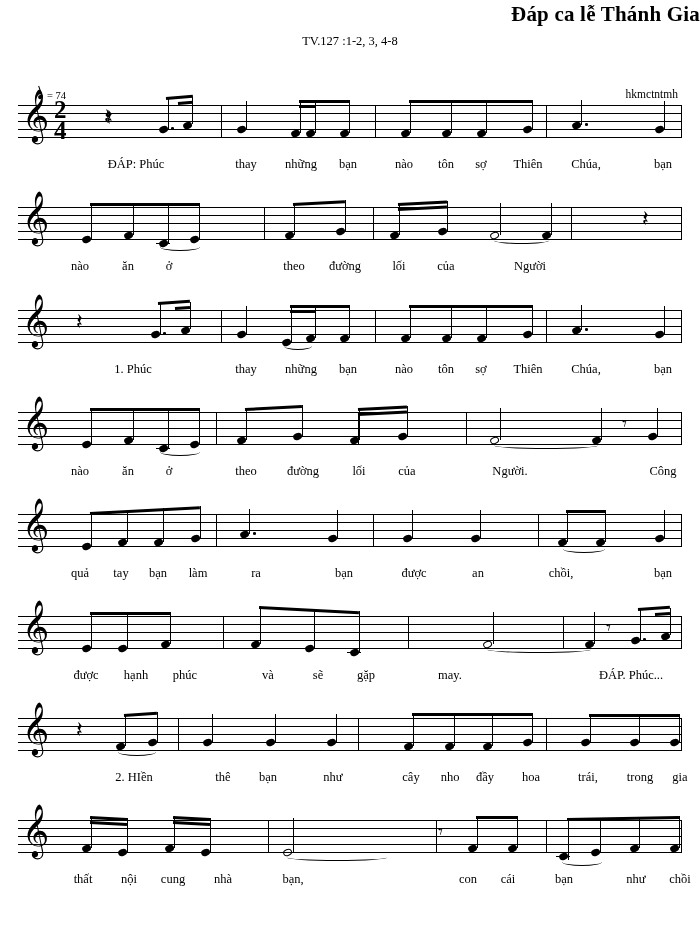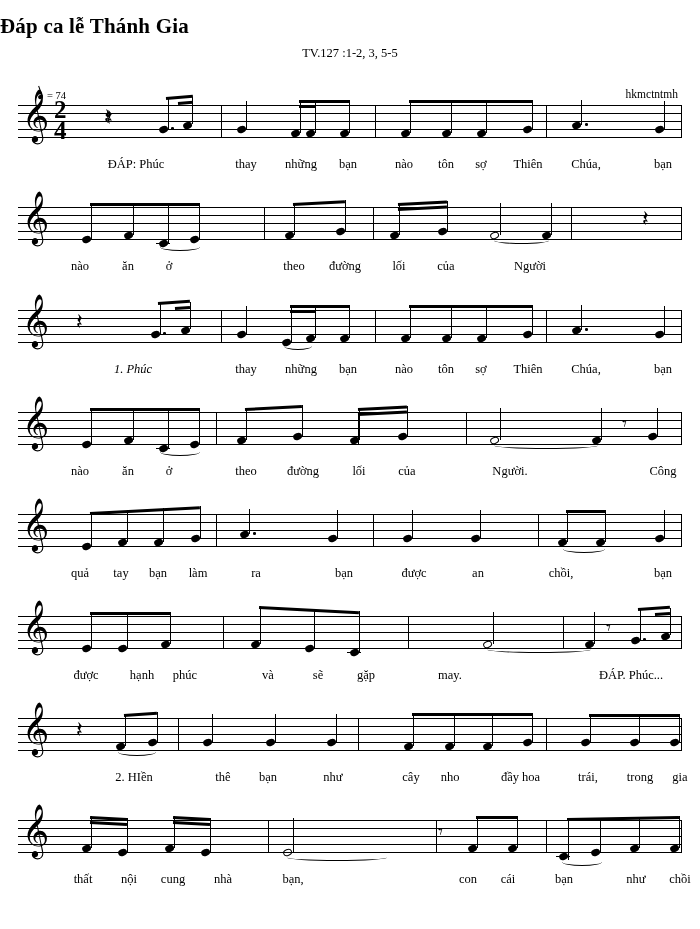--- a/index.html
+++ b/index.html
@@ -14,25 +14,25 @@
     color: #000000;
     position: relative;
     overflow: hidden;
   }
   .page {
     position: relative;
     width: 700px;
     height: 929px;
   }
   .title {
-    text-align: left;
+    text-align: right;
     font-size: 21px;
     font-family: "Liberation Serif", serif;
     margin: 0;
-    padding-top: 14px;
+    padding-top: 2px;
     letter-spacing: 0.2px;
   }
   .subtitle {
     text-align: center;
     font-size: 12.5px;
     margin: 0;
     padding-top: 7px;
   }
   .composer {
     position: absolute;
@@ -200,21 +200,21 @@
     white-space: nowrap;
     transform: translateX(-50%);
   }
 </style>
 </head>
 <body>
 
 <div class="page">
 
   <h1 class="title">Đáp ca lễ Thánh Gia</h1>
-  <p class="subtitle">TV.127 :1-2, 3, 5-5</p>
+  <p class="subtitle">TV.127 :1-2, 3, 4-8</p>
   <div class="composer">hkmctntmh</div>
   <div class="tempo">
     <span class="notehead"></span><span>= 74</span>
   </div>
 
   <div class="system" style="top:105px;">
     <div class="staff">
       <div class="line l0"></div>
         <div class="line l1"></div>
         <div class="line l2"></div>
@@ -387,21 +387,21 @@
       <div class="beam" style="left:391px; top:-5px; width:123px;"></div>
 
       <div class="note" style="left:554px; top:16.6px;"></div>
       <div class="stem" style="left:562.5px; top:-5px; height:25px;"></div>
       <div class="dot" style="left:567px; top:18px;"></div>
       <div class="note" style="left:637px; top:20.6px;"></div>
       <div class="stem" style="left:645.5px; top:-4px; height:28px;"></div>
       <div class="flag" style="left:645px; top:-10px;"></div>
     </div>
     <div class="lyrics" style="top:52px;">
-      <span style="left:115px;font-style:italic;">1. Phúc</span>
+      <span style="left:115px;">1. Phúc</span>
       <span style="left:228px;">thay</span>
       <span style="left:283px;">những</span>
       <span style="left:330px;">bạn</span>
       <span style="left:386px;">nào</span>
       <span style="left:428px;">tôn</span>
       <span style="left:463px;">sợ</span>
       <span style="left:510px;">Thiên</span>
       <span style="left:568px;">Chúa,</span>
       <span style="left:645px;">bạn</span>
     </div>
@@ -566,21 +566,21 @@
       <div class="note" style="left:613px; top:20.6px;"></div>
       <div class="stem" style="left:621.5px; top:-6px; height:30px;"></div>
       <div class="dot" style="left:625px; top:22px;"></div>
       <div class="note" style="left:643px; top:16.6px;"></div>
       <div class="stem" style="left:651.5px; top:-8px; height:27px;"></div>
       <div class="beam" style="left:620px; top:-8px; width:32px; transform:rotate(-4deg);"></div>
       <div class="beam" style="left:637px; top:-3px; width:15px; transform:rotate(-4deg);"></div>
     </div>
     <div class="lyrics" style="top:52px;">
       <span style="left:68px;">được</span>
-      <span style="left:124px;font-family:Liberation Serif, serif;">hạnh</span>
+      <span style="left:118px;font-family:Liberation Serif, serif;">hạnh</span>
       <span style="left:167px;text-align:right;">phúc</span>
       <span style="left:250px;">và</span>
       <span style="left:300px;">sẽ</span>
       <span style="left:348px;">gặp</span>
       <span style="left:432px;">may.</span>
       <span style="left:613px;">ĐÁP. Phúc...</span>
     </div>
   </div>
 
   <div class="system" style="top:718px;">
@@ -631,21 +631,21 @@
       <div class="stem" style="left:660.5px; top:-4px; height:28px;"></div>
       <div class="beam" style="left:571px; top:-4px; width:90px;"></div>
     </div>
     <div class="lyrics" style="top:52px;">
       <span style="left:116px;">2. HIền</span>
       <span style="left:205px;">thê</span>
       <span style="left:250px;">bạn</span>
       <span style="left:315px;">như</span>
       <span style="left:393px;">cây</span>
       <span style="left:432px;">nho</span>
-      <span style="left:492px;">đầy</span>
+      <span style="left:467px;">đầy</span>
       <span style="left:513px;">hoa</span>
       <span style="left:570px;">trái,</span>
       <span style="left:622px;">trong</span>
       <span style="left:662px;">gia</span>
     </div>
   </div>
 
   <div class="system" style="top:820px;">
     <div class="staff">
       <div class="line l0"></div>

